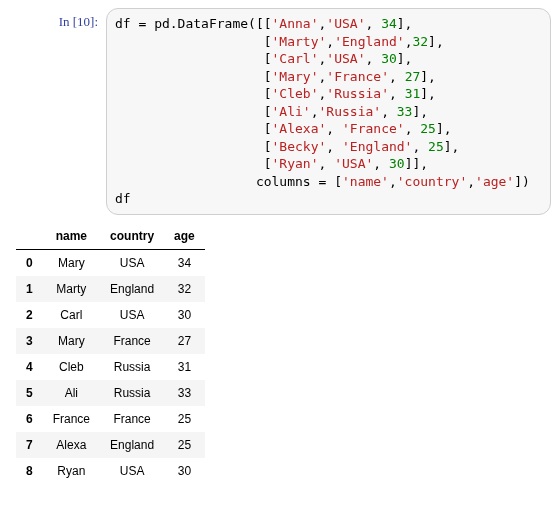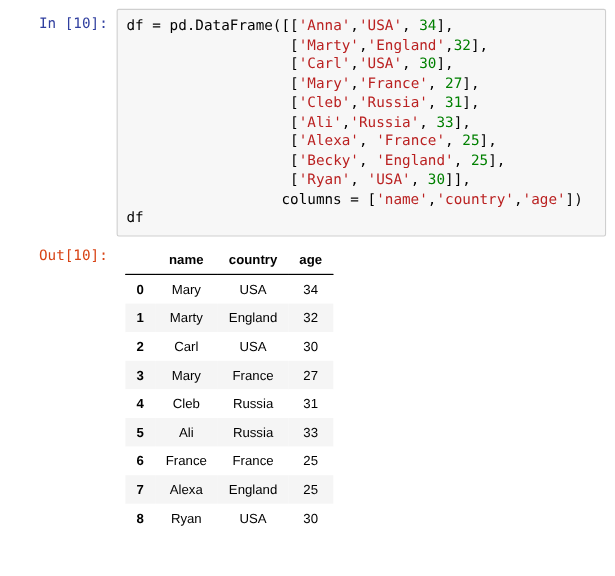--- a/index.html
+++ b/index.html
@@ -16,27 +16,27 @@
     margin-bottom: 4px;
   }
   .prompt {
     width: 90px;
     min-width: 90px;
     text-align: right;
     padding: 6px 8px 0 0;
     font-family: Menlo, Consolas, "DejaVu Sans Mono", monospace;
     font-size: 13px;
   }
-  .prompt-in { color: #303F9F; }
+  .prompt-in { color: #303F9F; font-family: Liberation Serif, serif; }
   .prompt-out { color: #D84315; }
   .code-area {
     flex: 1;
     background: #f7f7f7;
     border: 1px solid #cfcfcf;
-    border-radius: 2px;
+    border-radius: 12px;
     padding: 6px 8px;
     font-family: Menlo, Consolas, "DejaVu Sans Mono", monospace;
     font-size: 13px;
     line-height: 1.35;
     white-space: pre;
     overflow-x: auto;
   }
   .tok-plain { color: #000; }
   .tok-str   { color: #BA2121; }
   .tok-num   { color: #008000; }
@@ -77,21 +77,20 @@
                    [</span><span class="tok-str">'Cleb'</span><span class="tok-plain">,</span><span class="tok-str">'Russia'</span><span class="tok-plain">, </span><span class="tok-num">31</span><span class="tok-plain">],
                    [</span><span class="tok-str">'Ali'</span><span class="tok-plain">,</span><span class="tok-str">'Russia'</span><span class="tok-plain">, </span><span class="tok-num">33</span><span class="tok-plain">],
                    [</span><span class="tok-str">'Alexa'</span><span class="tok-plain">, </span><span class="tok-str">'France'</span><span class="tok-plain">, </span><span class="tok-num">25</span><span class="tok-plain">],
                    [</span><span class="tok-str">'Becky'</span><span class="tok-plain">, </span><span class="tok-str">'England'</span><span class="tok-plain">, </span><span class="tok-num">25</span><span class="tok-plain">],
                    [</span><span class="tok-str">'Ryan'</span><span class="tok-plain">, </span><span class="tok-str">'USA'</span><span class="tok-plain">, </span><span class="tok-num">30</span><span class="tok-plain">]],
                   columns = [</span><span class="tok-str">'name'</span><span class="tok-plain">,</span><span class="tok-str">'country'</span><span class="tok-plain">,</span><span class="tok-str">'age'</span><span class="tok-plain">])
 df</span></div>
 </div>
 
 <div class="cell">
-  <div class="prompt prompt-out">Out[10]:</div>
   <div class="output-area">
     <table class="df" id="df-table">
       <thead>
           <tr id="df-head-row">
             <th class="blank"></th>
             <th>name</th>
             <th>country</th>
             <th>age</th>
           </tr>
         </thead>

